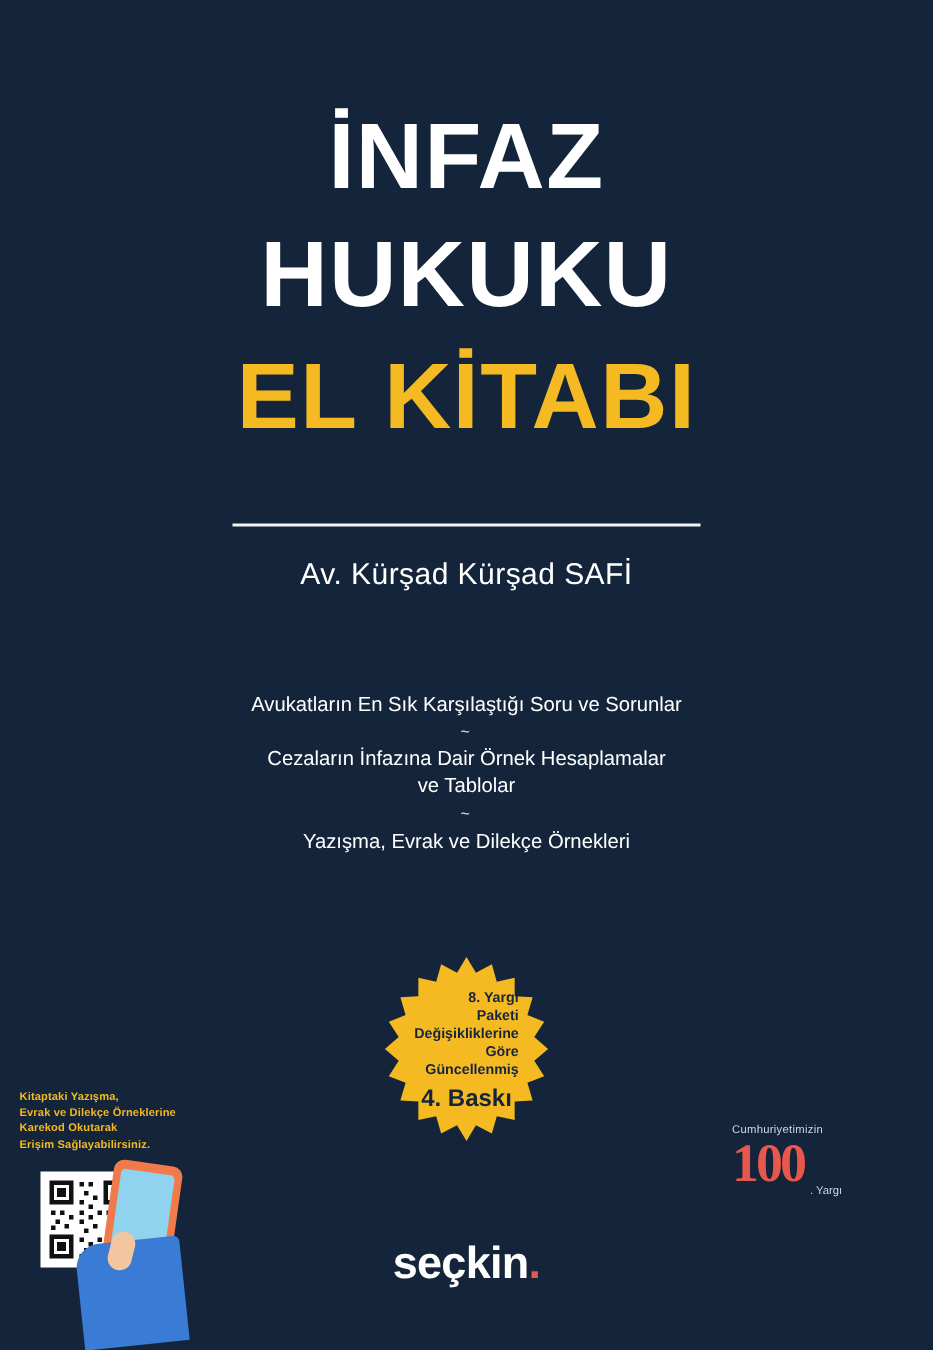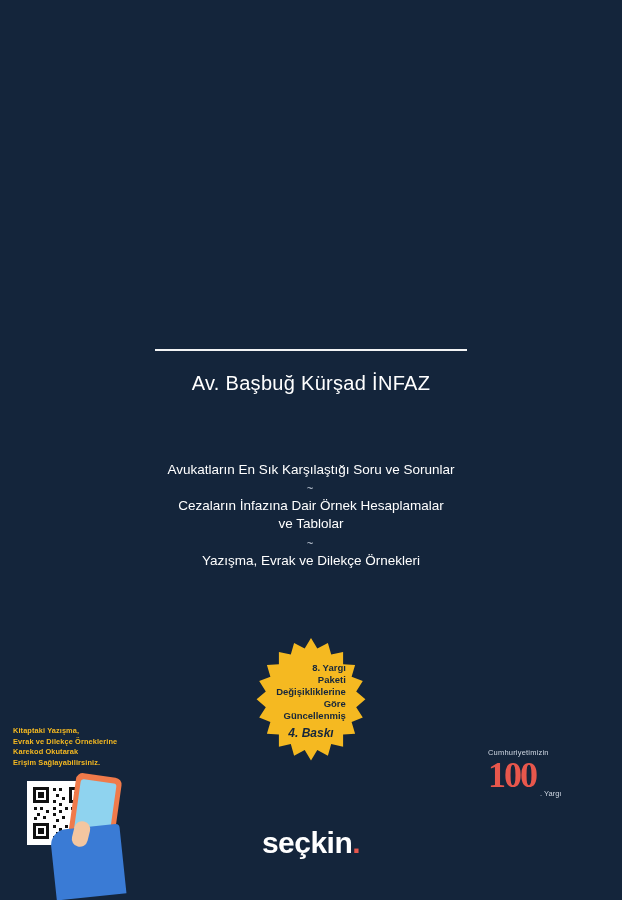--- a/index.html
+++ b/index.html
@@ -104,24 +104,23 @@
     justify-content: center;
     text-align: right;
     color: #15263c;
   }
   .badge-small {
     font-size: 9.5px;
     font-weight: bold;
     line-height: 1.25;
   }
   .badge-edition {
-    font-size: 12px;
+    font-size: 16px;
     font-weight: bold;
     margin-top: 4px;
-    font-style: italic;
   }
   
   .qr-block {
     position: absolute;
     left: 13px;
     top: 726px;
     width: 140px;
     text-align: left;
   }
   .qr-caption {
@@ -231,24 +230,29 @@
   }
   .pub-name .dot {
     color: #e8574c;
   }
 </style>
 </head>
 <body>
 
 <div class="cover">
 
+  <div class="title-block">
+    <p class="title-line">İNFAZ</p>
+    <p class="title-line second">HUKUKU</p>
+    <p class="title-accent">EL KİTABI</p>
+  </div>
 
   <div class="divider"></div>
 
-  <div class="author">Av. Başbuğ Kürşad İNFAZ</div>
+  <div class="author">Av. Kürşad Kürşad SAFİ</div>
 
   <div class="subtitles">
     <p class="sub-line">Avukatların En Sık Karşılaştığı Soru ve Sorunlar</p>
     <p class="sub-sep">~</p>
     <p class="sub-line" style="white-space: pre-line;"><span>Cezaların İnfazına Dair Örnek Hesaplamalar
 ve Tablolar</span></p>
     <p class="sub-sep">~</p>
     <p class="sub-line">Yazışma, Evrak ve Dilekçe Örnekleri</p>
   </div>
 

